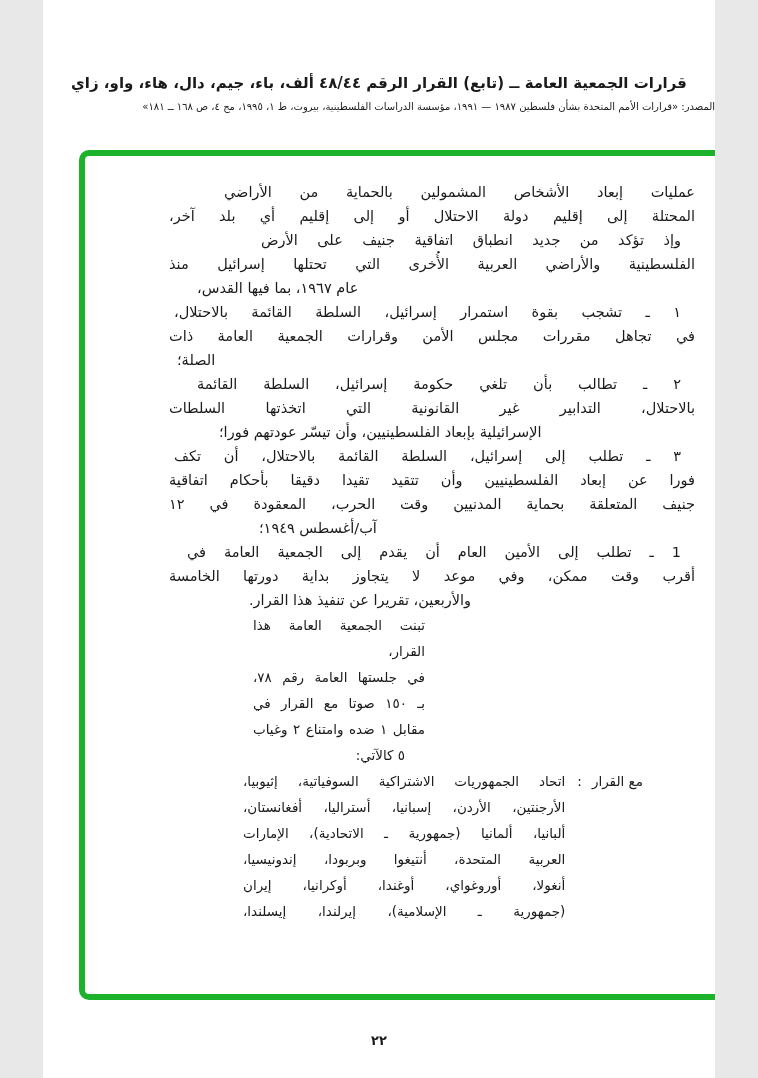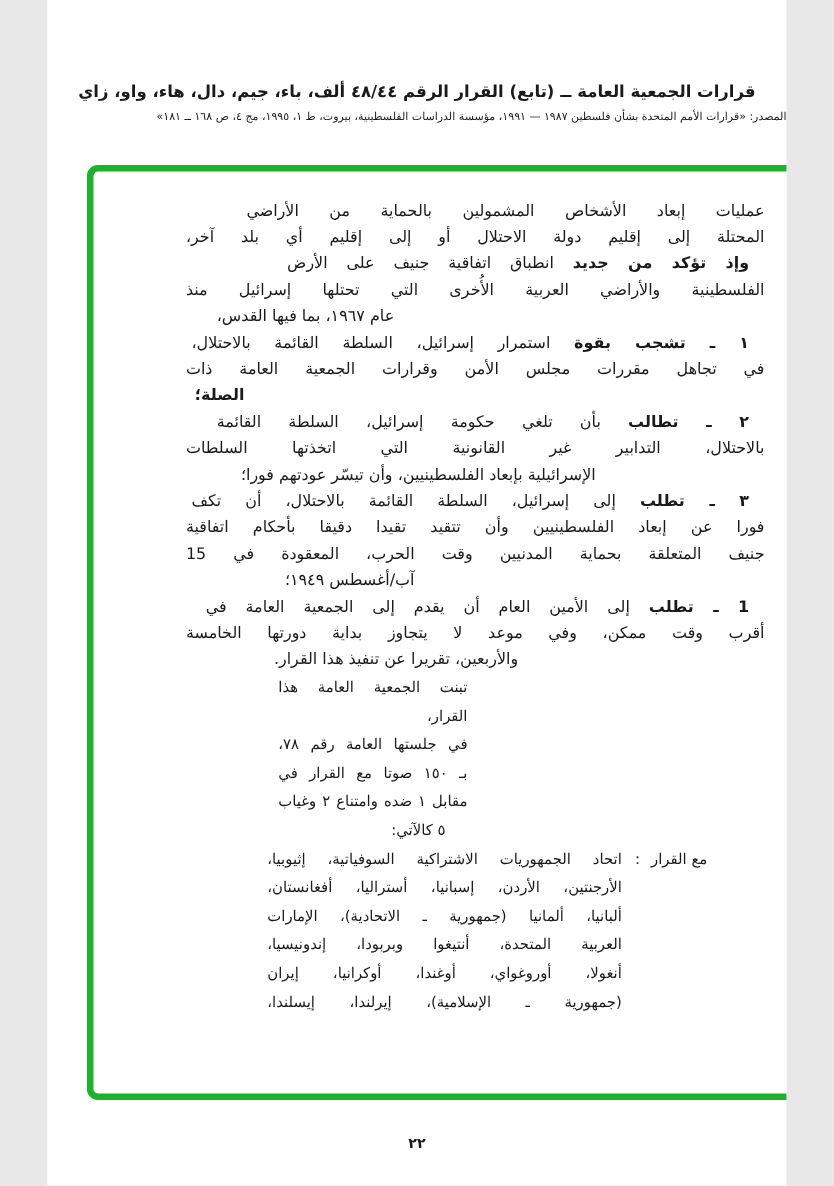--- a/index.html
+++ b/index.html
@@ -39,21 +39,21 @@
   }
   
   .line {
     font-size:14.5px;
     line-height:24px;
     white-space:normal;
   }
   .l-j { text-align:justify; text-align-last:justify; }
   .l-r { text-align:right; }
   .l-e { text-align:left; }
-  .line b { font-weight:bold; }
+  .line b { font-weight:normal; }
   
   .vote {
     width:172px;
     margin:0 270px 0 auto;
   }
   .vote .line { font-size:13.5px; line-height:26px; }
   
   .withlist {
     display:flex; direction:rtl; align-items:flex-start;
     width:400px;
@@ -83,27 +83,27 @@
     <div class="content">
 
       <div>
           <div class="line l-j" style="padding-left: 55px;">عمليات إبعاد الأشخاص المشمولين بالحماية من الأراضي</div>
           <div class="line l-j">المحتلة إلى إقليم دولة الاحتلال أو إلى إقليم أي بلد آخر،</div>
           <div class="line l-j" style="padding-right: 14px; padding-left: 92px;"><b>وإذ تؤكد من جديد</b> انطباق اتفاقية جنيف على الأرض</div>
           <div class="line l-j">الفلسطينية والأراضي العربية الأُخرى التي تحتلها إسرائيل منذ</div>
           <div class="line l-e" style="padding-left: 28px;">عام ١٩٦٧، بما فيها القدس،</div>
           <div class="line l-j" style="padding-right: 14px; padding-left: 5px;"><b>١ ـ تشجب بقوة</b> استمرار إسرائيل، السلطة القائمة بالاحتلال،</div>
           <div class="line l-j">في تجاهل مقررات مجلس الأمن وقرارات الجمعية العامة ذات</div>
-          <div class="line l-e" style="padding-left: 8px; font-weight: bold;">الصلة؛</div>
+          <div class="line l-e" style="padding-left: 8px;">الصلة؛</div>
           <div class="line l-j" style="padding-right: 14px; padding-left: 28px;"><b>٢ ـ تطالب</b> بأن تلغي حكومة إسرائيل، السلطة القائمة</div>
           <div class="line l-j">بالاحتلال، التدابير غير القانونية التي اتخذتها السلطات</div>
           <div class="line l-e" style="padding-left: 50px;">الإسرائيلية بإبعاد الفلسطينيين، وأن تيسّر عودتهم فورا؛</div>
           <div class="line l-j" style="padding-right: 14px; padding-left: 5px;"><b>٣ ـ تطلب</b> إلى إسرائيل، السلطة القائمة بالاحتلال، أن تكف</div>
           <div class="line l-j">فورا عن إبعاد الفلسطينيين وأن تتقيد تقيدا دقيقا بأحكام اتفاقية</div>
-          <div class="line l-j">جنيف المتعلقة بحماية المدنيين وقت الحرب، المعقودة في 15</div>
+          <div class="line l-j">جنيف المتعلقة بحماية المدنيين وقت الحرب، المعقودة في ١٢</div>
           <div class="line l-e" style="padding-left: 90px;">آب/أغسطس ١٩٤٩؛</div>
           <div class="line l-j" style="padding-right: 14px; padding-left: 18px;"><b>1 ـ تطلب</b> إلى الأمين العام أن يقدم إلى الجمعية العامة في</div>
           <div class="line l-j">أقرب وقت ممكن، وفي موعد لا يتجاوز بداية دورتها الخامسة</div>
           <div class="line l-e" style="padding-left: 80px;">والأربعين، تقريرا عن تنفيذ هذا القرار.</div>
         </div>
 
       <div class="vote">
           <div class="line l-j">تبنت الجمعية العامة هذا القرار،</div>
           <div class="line l-j">في جلستها العامة رقم ٧٨،</div>
           <div class="line l-j">بـ ١٥٠ صوتا مع القرار في</div>

